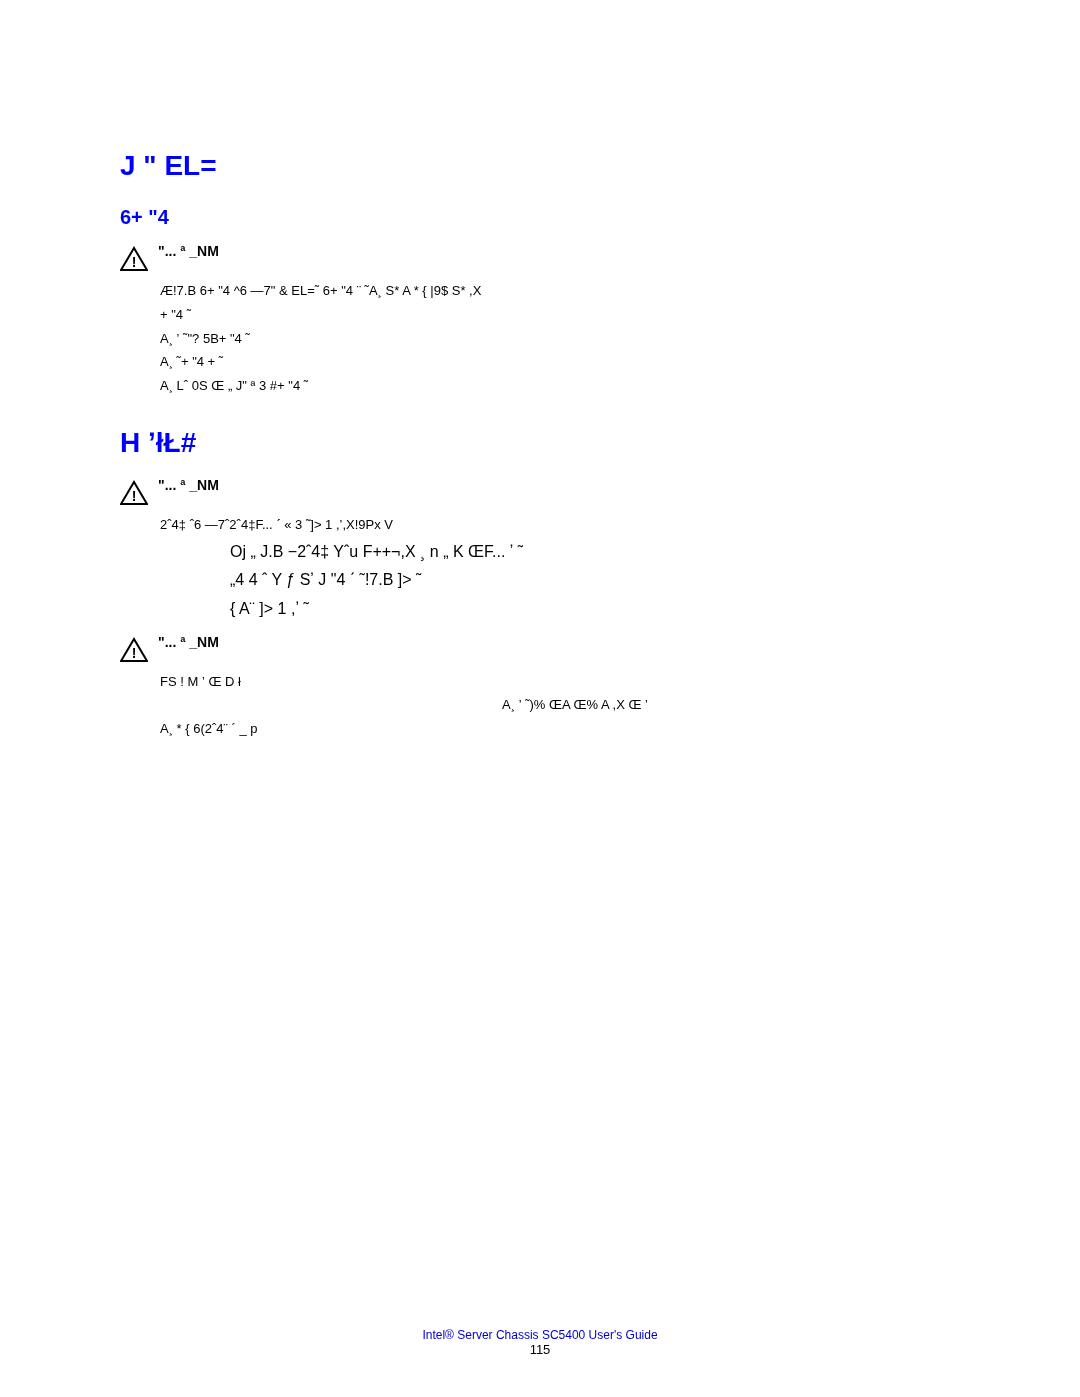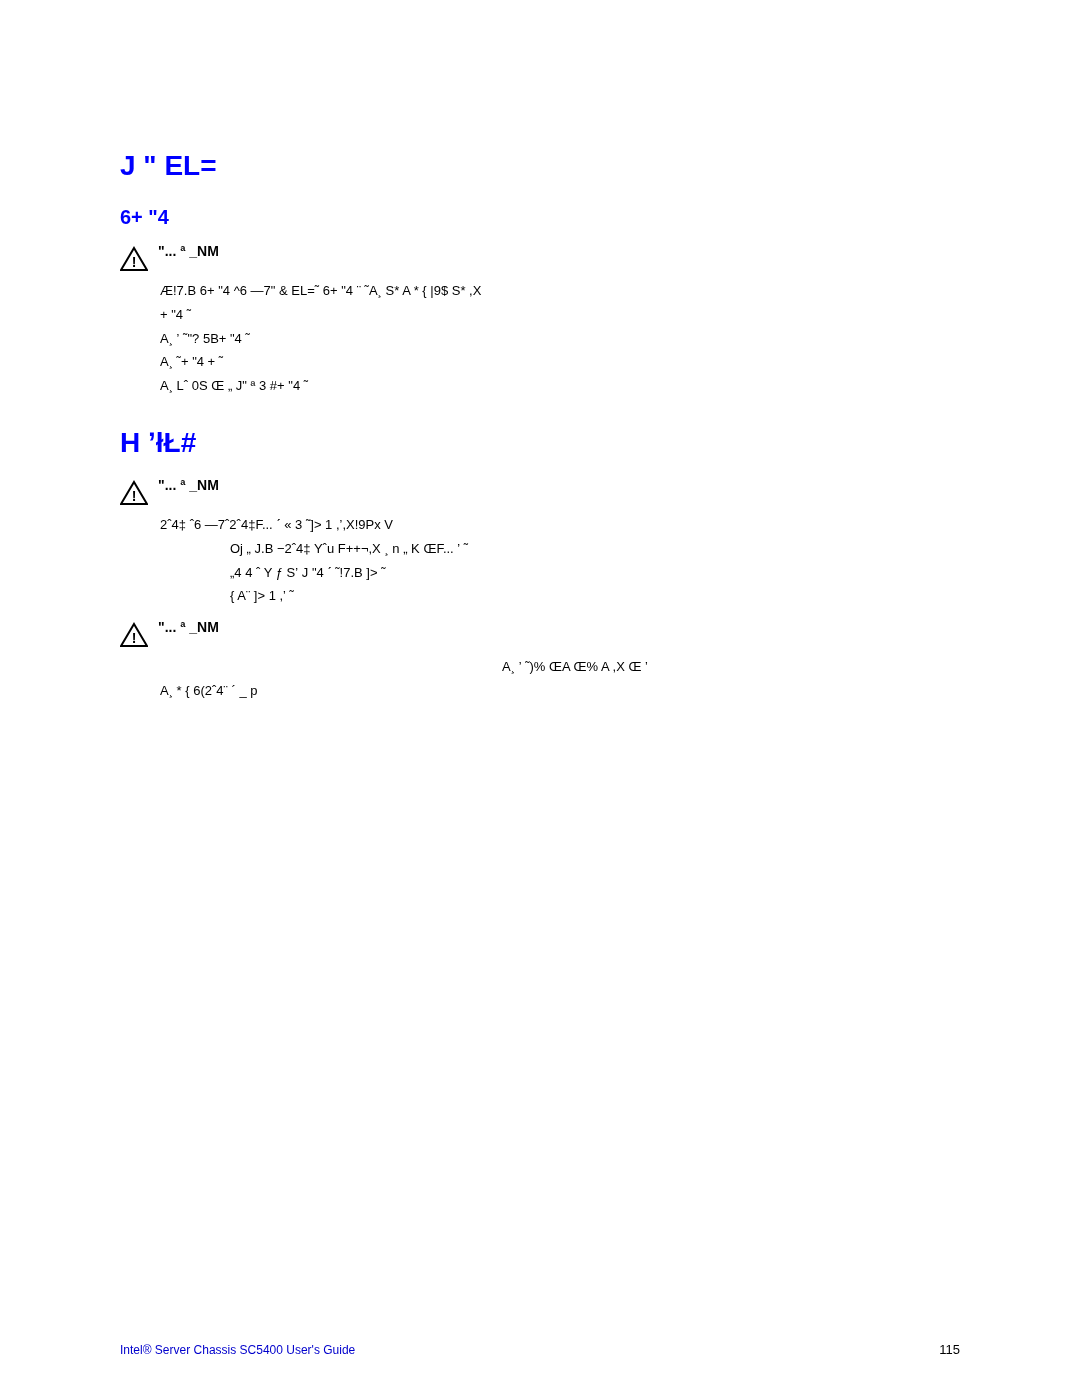--- a/index.html
+++ b/index.html
@@ -81,36 +81,37 @@
     .sub-line {
       font-size: 13px;
       color: #000000;
       line-height: 1.6;
       margin-left: 30px;
       margin-bottom: 3px;
       text-align: center;
     }
 
     .sub-sub-line {
-      font-size: 13px;
+      font-size: 16px;
       color: #000000;
       line-height: 1.6;
       margin-left: 70px;
       margin-bottom: 3px;
     }
 
     .footer {
       position: absolute;
       bottom: 40px;
       left: 0;
       right: 0;
       display: flex;
       justify-content: space-between;
       padding: 0 120px;
       align-items: center;
+      flex-direction: column;
     }
 
     .footer-text {
       font-size: 12px;
       color: #0000cc;
     }
 
     .footer-page {
       font-size: 13px;
       color: #000000;
@@ -185,20 +186,21 @@
           <polygon points="14,3 27,25 1,25" fill="none" stroke="#000000" stroke-width="2"></polygon>
           <text x="14" y="22" text-anchor="middle" font-size="14" font-weight="bold" fill="#000000">!</text>
         </svg>
       </div>
       <div>
         <div class="warning-label">"... ª _NM</div>
       </div>
     </div>
 
     <div class="content-block">
+      <div class="content-line">FS !     M  ʼ     Œ D  ł</div>
       <div class="sub-line">A¸  ʼ  ˜)%   ŒA  Œ%   A  ,X Œ ʼ</div>
       <div class="content-line">A¸  *  {  6(2ˆ4¨ ´ _  p</div>
     </div>
   </div>
 
   <div class="footer">
     <div class="footer-text">Intel® Server Chassis SC5400 User's Guide</div>
     <div class="footer-page">115</div>
   </div>
 </div>

